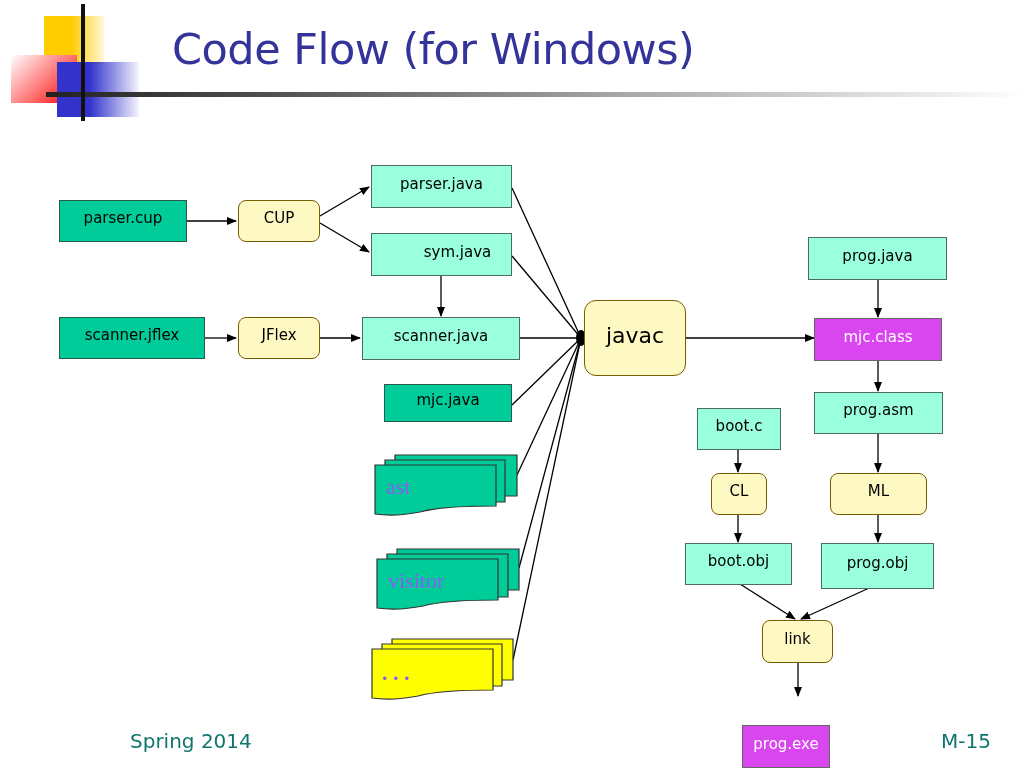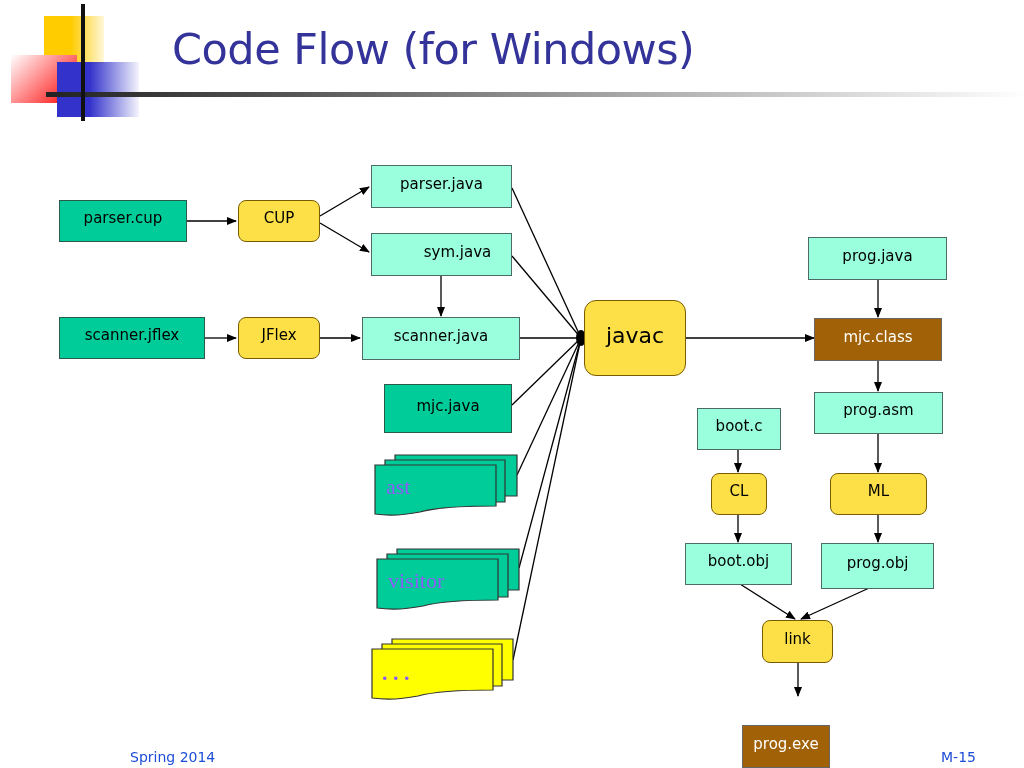--- a/index.html
+++ b/index.html
@@ -16,24 +16,24 @@
   #hline { left: 46px; top: 92px; width: 980px; height: 5px;
      background: linear-gradient(to right, #222 0%, #555 25%, #aaa 60%, #ffffff 100%); }
   #title { position: absolute; left: 172px; top: 24px; font-size: 43px; color: #333399;
      font-family: "DejaVu Sans", sans-serif; letter-spacing: -0.5px; white-space: nowrap; }
   #diagram { position: absolute; left: 0; top: 0; }
   .node { position: absolute; box-sizing: border-box; display: flex; align-items: center;
           justify-content: center; font-size: 15px; color: #000; border: 1.5px solid #555;
           font-family: "DejaVu Sans", sans-serif; white-space: nowrap; }
   .node.file { background: #99ffdd; border-color: #4d6b66; }
   .node.file-dark { background: #00cc99; border-color: #2b5a4a; }
-  .node.tool { background: #fde047; border-color: #7a5c00; border-radius: 8px; }
-  .node.out { background: #a16207; color: #ffffff; border-color: #666; }
+  .node.tool { background: #fef9c3; border-color: #7a5c00; border-radius: 8px; }
+  .node.out { background: #d946ef; color: #ffffff; border-color: #666; }
   .node span { position: relative; top: -3px; }
-  .footer { position: absolute; font-size: 14px; color: #1d4ed8; font-family: "DejaVu Sans", sans-serif; margin-top: 20px; }
+  .footer { position: absolute; font-size: 20px; color: #0f766e; font-family: "DejaVu Sans", sans-serif; }
   .doclbl { position: absolute; font-size: 22px; color: #8b5cf6; font-family: Liberation Serif, serif; }
 </style>
 </head>
 <body>
 
 <div class="deco" id="sq-yellow"></div>
 <div class="deco" id="sq-red"></div>
 <div class="deco" id="sq-blue"></div>
 <div class="deco" id="hline"></div>
 <div class="deco" id="vline"></div>
@@ -103,21 +103,21 @@
   </div>
 <div class="node file-dark" style="left:59px;top:317px;width:146px;height:42px;align-items:center;">
     <span>scanner.jflex</span>
   </div>
 <div class="node tool" style="left:238px;top:317px;width:82px;height:42px;">
     <span>JFlex</span>
   </div>
 <div class="node file" style="left:362px;top:317px;width:158px;height:43px;">
     <span>scanner.java</span>
   </div>
-<div class="node file-dark" style="left:384px;top:384px;width:128px;height:49px;">
+<div class="node file-dark" style="left:384px;top:384px;width:128px;height:38px;">
     <span>mjc.java</span>
   </div>
 
 <div class="doclbl" style="left:386px;top:474px;">ast</div>
 <div class="doclbl" style="left:388px;top:568px;">visitor</div>
 <div class="doclbl" style="left:382px;top:660px;font-weight:bold;">. . .</div>
 
 <div class="node tool" style="left:584px;top:300px;width:102px;height:76px;border-radius:12px;font-size:22px;">
     <span>javac</span>
   </div>

